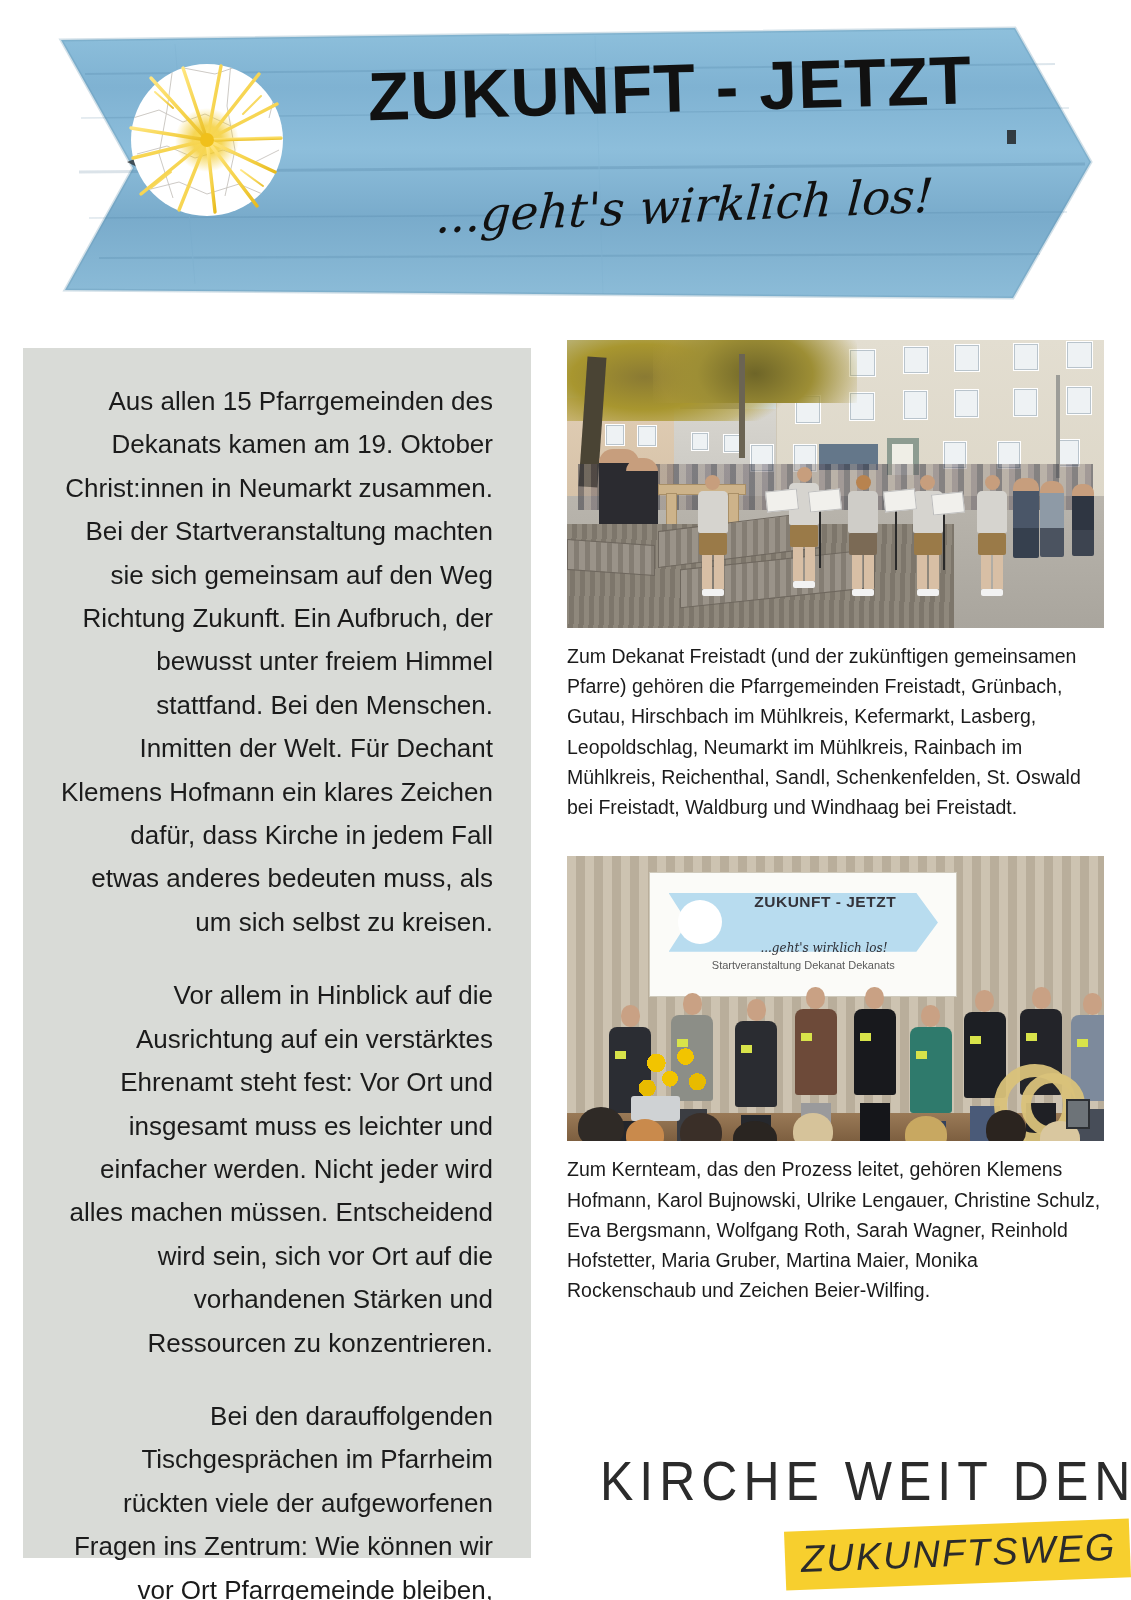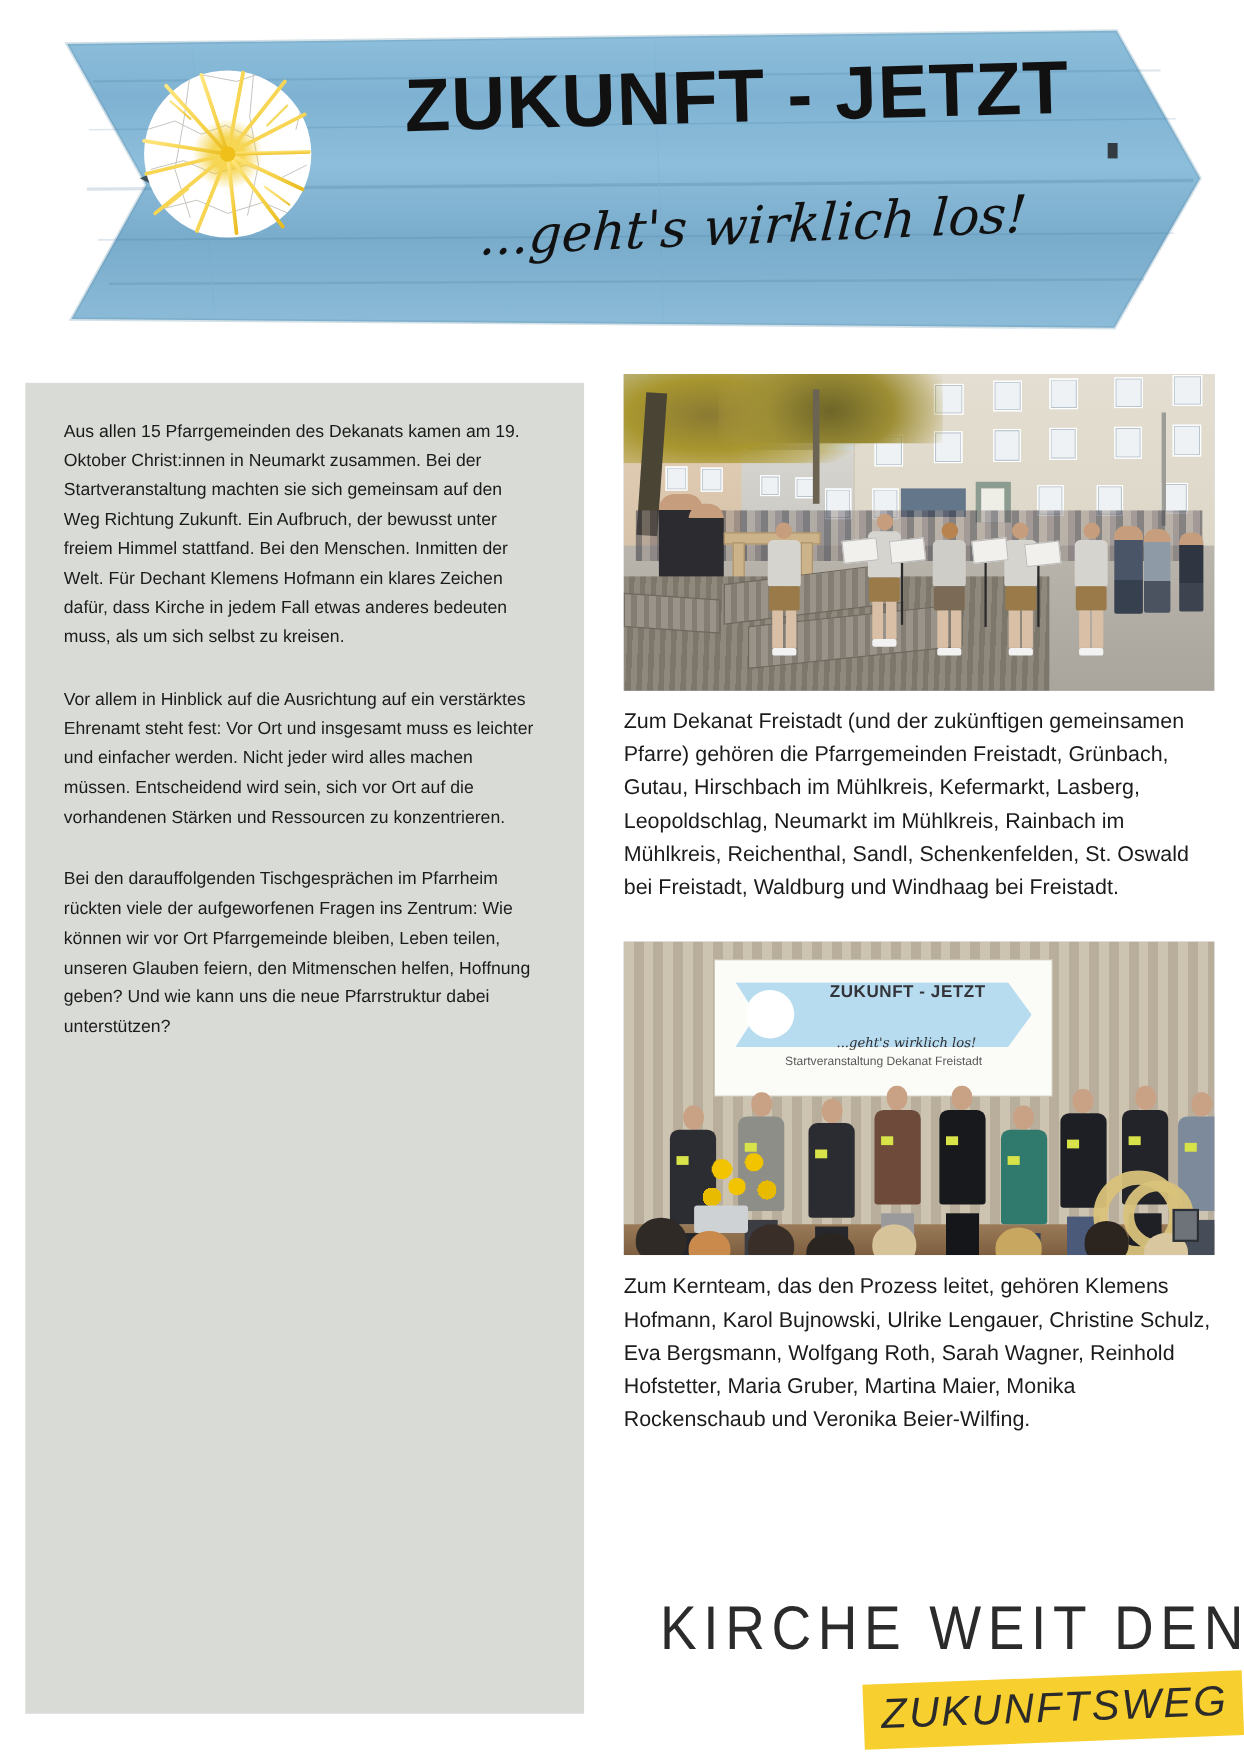--- a/index.html
+++ b/index.html
@@ -71,24 +71,25 @@
     left: 23px;
     top: 348px;
     width: 508px;
     height: 1210px;
     background: #d9dbd7;
     box-sizing: border-box;
     padding: 32px 38px 24px 35px;
   }
   #text-column p {
     margin: 0 0 30px 0;
-    font-size: 16px;
+    font-size: 26px;
     line-height: 1.67;
     color: #1b1b1b;
     font-family: "Liberation Sans", sans-serif;
+    text-align: right;
   }
   #text-column p:last-child { margin-bottom: 0; }
 
   
   #right-column {
     position: absolute;
     left: 567px;
     top: 340px;
     width: 537px;
   }
@@ -501,21 +502,21 @@
 
   <div id="photo-stage" class="photo" style="margin-top:34px;">
     <div class="curtain"></div>
     <div class="stage-floor"></div>
 
     <div class="screen">
       <div class="screen-sign"></div>
       <div class="screen-dot"></div>
       <div class="screen-sign-title">ZUKUNFT - JETZT</div>
       <div class="screen-sign-sub">...geht's wirklich los!</div>
-      <div class="screen-caption">Startveranstaltung Dekanat Freistadt</div>
+      <div class="screen-caption">Startveranstaltung Dekanat Dekanats</div>
     </div>
 
     <div class="person" style="left:7.5%;top:52%;">
       <div class="head" style="background:#c9a184"></div>
       <div class="body" style="background:#2b2d33"></div>
       <div class="badge"></div>
       <div class="legs" style="background:#24262b"></div>
     </div>
     <div class="person" style="left:19%;top:48%;">
       <div class="head" style="background:#c9a184"></div>
@@ -575,21 +576,21 @@
     <div class="audience-head" style="left:11%;top:92%;width:38px;height:32px;background:#c98a4c;"></div>
     <div class="audience-head" style="left:21%;top:90%;width:42px;height:38px;background:#3a2f28;"></div>
     <div class="audience-head" style="left:31%;top:93%;width:44px;height:34px;background:#2a2521;"></div>
     <div class="audience-head" style="left:42%;top:90%;width:40px;height:36px;background:#d6c39a;"></div>
     <div class="audience-head" style="left:63%;top:91%;width:42px;height:36px;background:#c8a861;"></div>
     <div class="audience-head" style="left:78%;top:89%;width:40px;height:38px;background:#2b241f;"></div>
     <div class="audience-head" style="left:88%;top:93%;width:40px;height:34px;background:#d9c79f;"></div>
     <div style="position:absolute;left:93%;top:85%;width:20px;height:26px;background:#6d7378;border:2px solid #2c2f33;"></div>
   </div>
 
-  <p class="caption">Zum Kernteam, das den Prozess leitet, gehören Klemens Hofmann, Karol Bujnowski, Ulrike Lengauer, Christine Schulz, Eva Bergsmann, Wolfgang Roth, Sarah Wagner, Reinhold Hofstetter, Maria Gruber, Martina Maier, Monika Rockenschaub und Veronika Beier-Wilfing.</p>
+  <p class="caption">Zum Kernteam, das den Prozess leitet, gehören Klemens Hofmann, Karol Bujnowski, Ulrike Lengauer, Christine Schulz, Eva Bergsmann, Wolfgang Roth, Sarah Wagner, Reinhold Hofstetter, Maria Gruber, Martina Maier, Monika Rockenschaub und Zeichen Beier-Wilfing.</p>
 </div>
 
 <div id="logo">
   <div id="logo-main">KIRCHE WEIT DENKEN</div>
   <div id="logo-banner">
     <div id="logo-sub">ZUKUNFTSWEG</div>
   </div>
 </div>
 
 </body></html>

